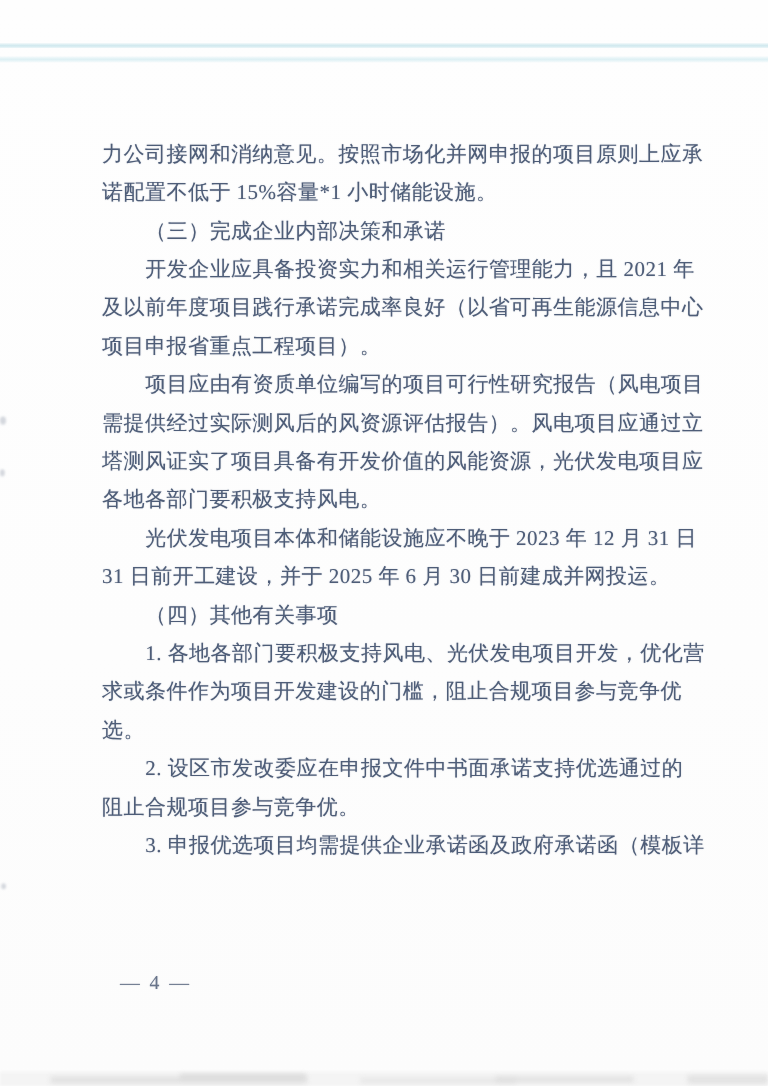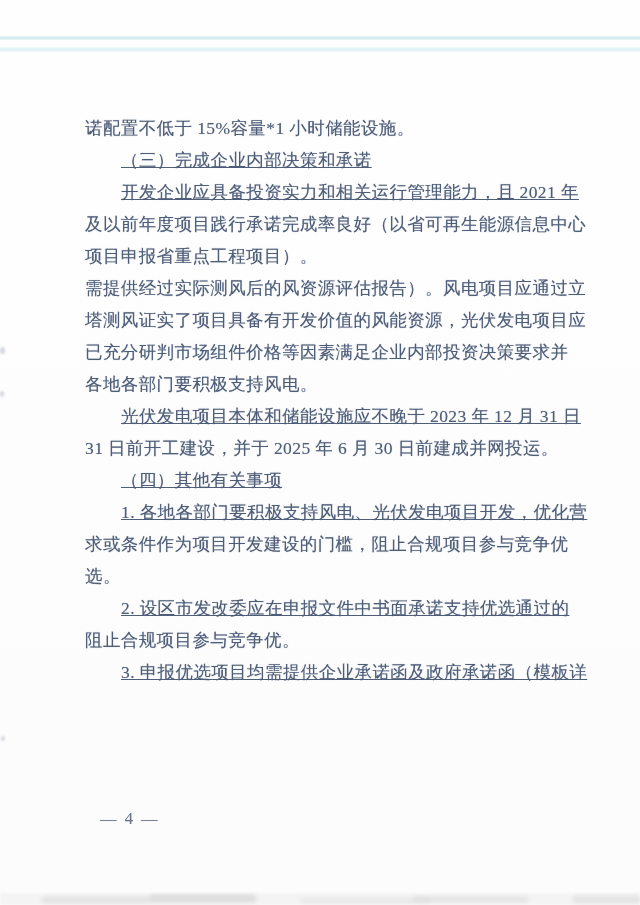--- a/index.html
+++ b/index.html
@@ -41,21 +41,21 @@
     color: #4e5d78;
     font-size: 17.5px;
     letter-spacing: 0.4px;
     text-shadow: 0 0 1px rgba(78, 93, 120, 0.45);
   }
   .line {
     height: 32px;
     line-height: 32px;
     white-space: nowrap;
   }
-  .line.indent { padding-left: 36px; text-decoration: underline; }
+  .line.indent { padding-left: 36px; }
   .page-number {
     position: absolute;
     left: 100px;
     top: 806px;
     height: 26px;
     line-height: 26px;
     font-size: 16.5px;
     letter-spacing: 2px;
     color: #68748a;
     text-shadow: 0 0 1px rgba(104, 116, 138, 0.4);
@@ -89,28 +89,29 @@
 </style>
 </head>
 <body>
 
 <div class="page">
 
   <div class="cyan-line cyan-line-1"></div>
   <div class="cyan-line cyan-line-2"></div>
 
   <div class="text-block">
+    <div class="line">力公司接网和消纳意见。按照市场化并网申报的项目原则上应承</div>
     <div class="line">诺配置不低于 15%容量*1 小时储能设施。</div>
     <div class="line indent">（三）完成企业内部决策和承诺</div>
     <div class="line indent">开发企业应具备投资实力和相关运行管理能力，且 2021 年</div>
     <div class="line">及以前年度项目践行承诺完成率良好（以省可再生能源信息中心</div>
     <div class="line">项目申报省重点工程项目）。</div>
+    <div class="line indent">项目应由有资质单位编写的项目可行性研究报告（风电项目</div>
     <div class="line">需提供经过实际测风后的风资源评估报告）。风电项目应通过立</div>
     <div class="line">塔测风证实了项目具备有开发价值的风能资源，光伏发电项目应</div>
-    <div class="line">已充分研判市场组件价格等因素满足企业内部投资决策要求并</div>
     <div class="line">各地各部门要积极支持风电。</div>
     <div class="line indent">光伏发电项目本体和储能设施应不晚于 2023 年 12 月 31 日</div>
     <div class="line">31 日前开工建设，并于 2025 年 6 月 30 日前建成并网投运。</div>
     <div class="line indent">（四）其他有关事项</div>
     <div class="line indent">1. 各地各部门要积极支持风电、光伏发电项目开发，优化营</div>
     <div class="line">求或条件作为项目开发建设的门槛，阻止合规项目参与竞争优</div>
     <div class="line">选。</div>
     <div class="line indent">2. 设区市发改委应在申报文件中书面承诺支持优选通过的</div>
     <div class="line">阻止合规项目参与竞争优。</div>
     <div class="line indent">3. 申报优选项目均需提供企业承诺函及政府承诺函（模板详</div>

